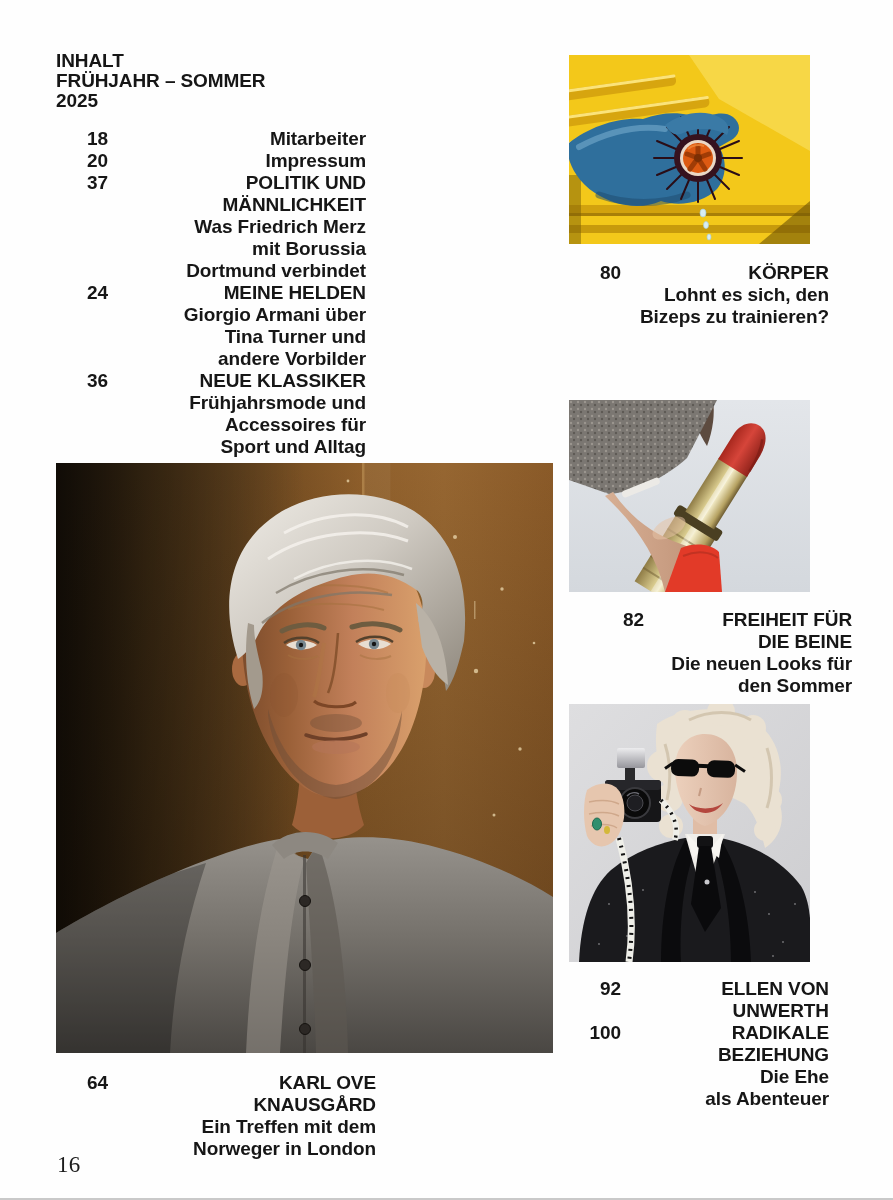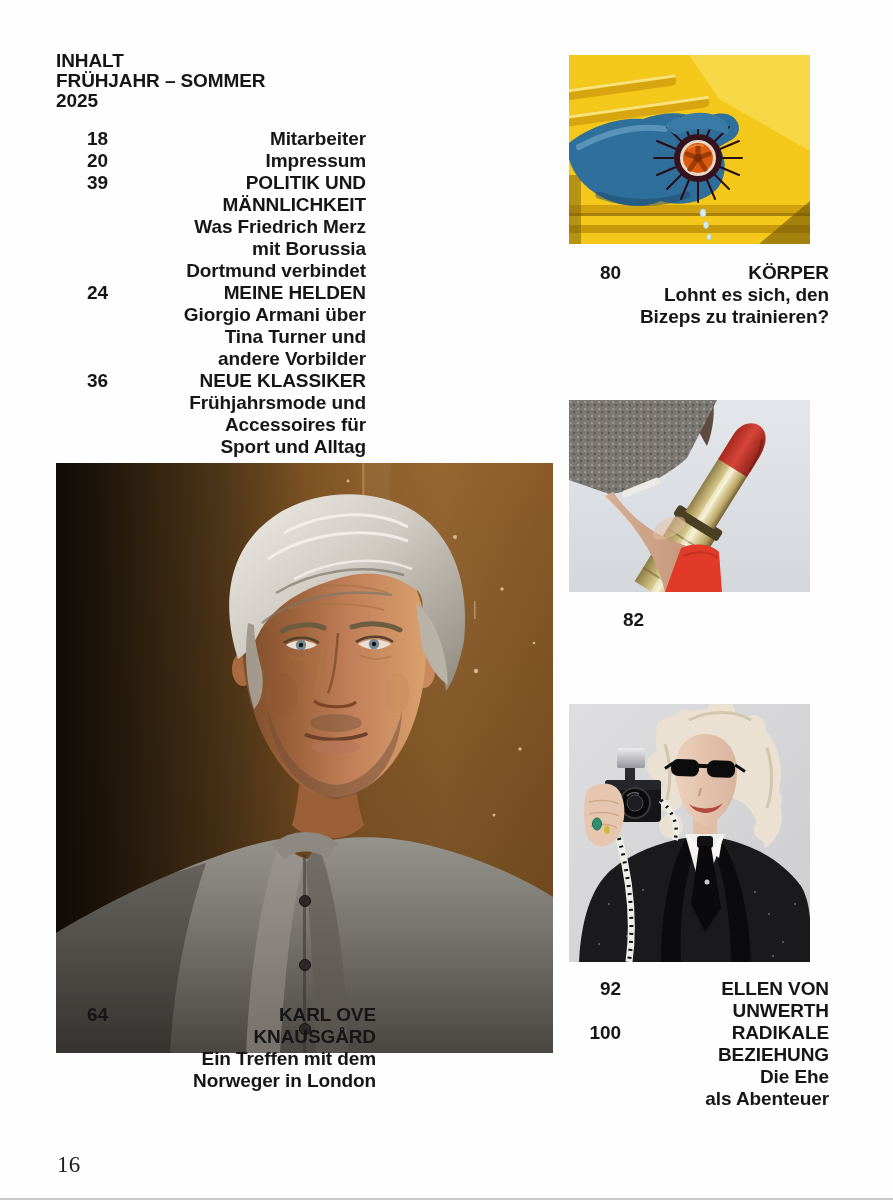--- a/index.html
+++ b/index.html
@@ -13,21 +13,21 @@
   .entries{position:absolute;display:flex;flex-direction:column;text-align:right;}
   .entry{display:flex;font-size:19px;line-height:22px;font-weight:700;letter-spacing:-0.1px;}
   .num{width:52px;flex:0 0 52px;}
   .ebody{flex:1;}
   .title,.desc{white-space:pre-line;}
   figure{margin:0;position:absolute;padding:0;}
   figure svg{display:block;}
   .folio{position:absolute;left:57px;top:1152px;font-family:"Liberation Serif","DejaVu Serif",serif;
     font-size:23px;font-weight:400;color:#1d1d1d;letter-spacing:0.2px;}
   #left-list{left:56px;top:128px;width:310px;}
-  #feature-left{left:56px;top:1004px;width:320px;}
+  #feature-left{left:56px;top:1072px;width:320px;}
   #right-list-1{left:569px;top:262px;width:260px;}
   #right-list-2{left:592px;top:609px;width:260px;}
   #right-list-3{left:569px;top:978px;width:260px;}
   #photo-portrait{left:56px;top:463px;}
   #photo-urchin{left:569px;top:55px;}
   #photo-lipstick{left:569px;top:400px;}
   #photo-photographer{left:569px;top:704px;}
 </style>
 </head>
 <body>
@@ -49,21 +49,21 @@
         </div>
     </div>
     <div class="entry">
       <div class="num">20</div>
       <div class="ebody">
           <div class="title">Impressum</div>
           <div class="desc"></div>
         </div>
     </div>
     <div class="entry">
-      <div class="num">39</div>
+      <div class="num">37</div>
       <div class="ebody">
           <div class="title">POLITIK UND
 MÄNNLICHKEIT</div>
           <div class="desc">Was Friedrich Merz
 mit Borussia
 Dortmund verbindet</div>
         </div>
     </div>
     <div class="entry">
       <div class="num">24</div>
@@ -342,20 +342,26 @@
       <path d="M44,92 C62,118 84,134 112,144 C134,152 146,162 148,176 L146,192 L96,192 C88,156 66,124 36,96 Z" fill="url(#skinG)"></path>
       <ellipse cx="100" cy="128" rx="18" ry="9" fill="#e6c2a6" opacity="0.55" transform="rotate(-28 100 128)"></ellipse>
       <path d="M112,148 C126,142 142,144 150,152 L153,192 L96,192 Z" fill="#e23a28"></path>
       <path d="M114,156 C128,150 142,152 149,158" stroke="#b52f20" stroke-width="2" fill="none" opacity="0.7"></path>
     </svg>
   </figure>
 
   <div class="entries" id="right-list-2">
     <div class="entry">
       <div class="num">82</div>
+      <div class="ebody">
+          <div class="title">FREIHEIT FÜR
+DIE BEINE</div>
+          <div class="desc">Die neuen Looks für
+den Sommer</div>
+        </div>
     </div>
   </div>
 
   <figure id="photo-photographer">
     <svg width="241" height="258" viewBox="0 0 241 258">
       <defs>
         <linearGradient id="lgBgE" x1="0" y1="0" x2="1" y2="1">
           <stop offset="0" stop-color="#dedee0"></stop>
             <stop offset="1" stop-color="#cdcdd0"></stop>
         </linearGradient>

